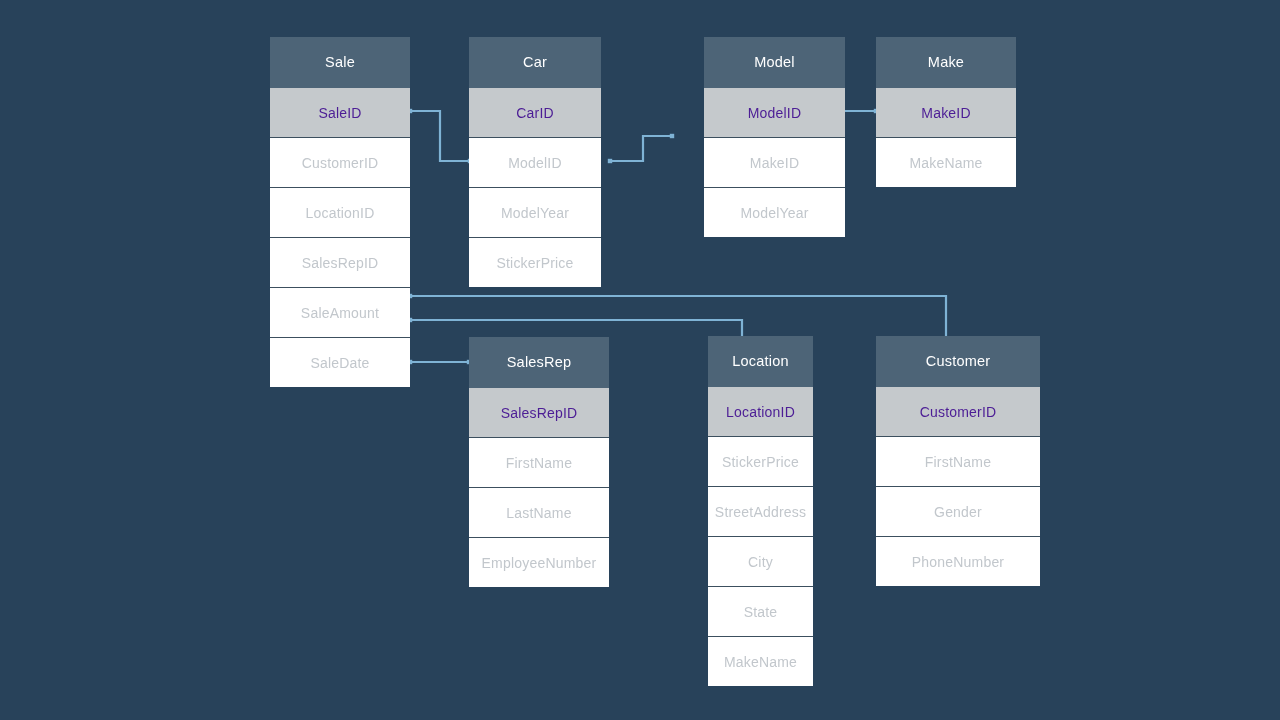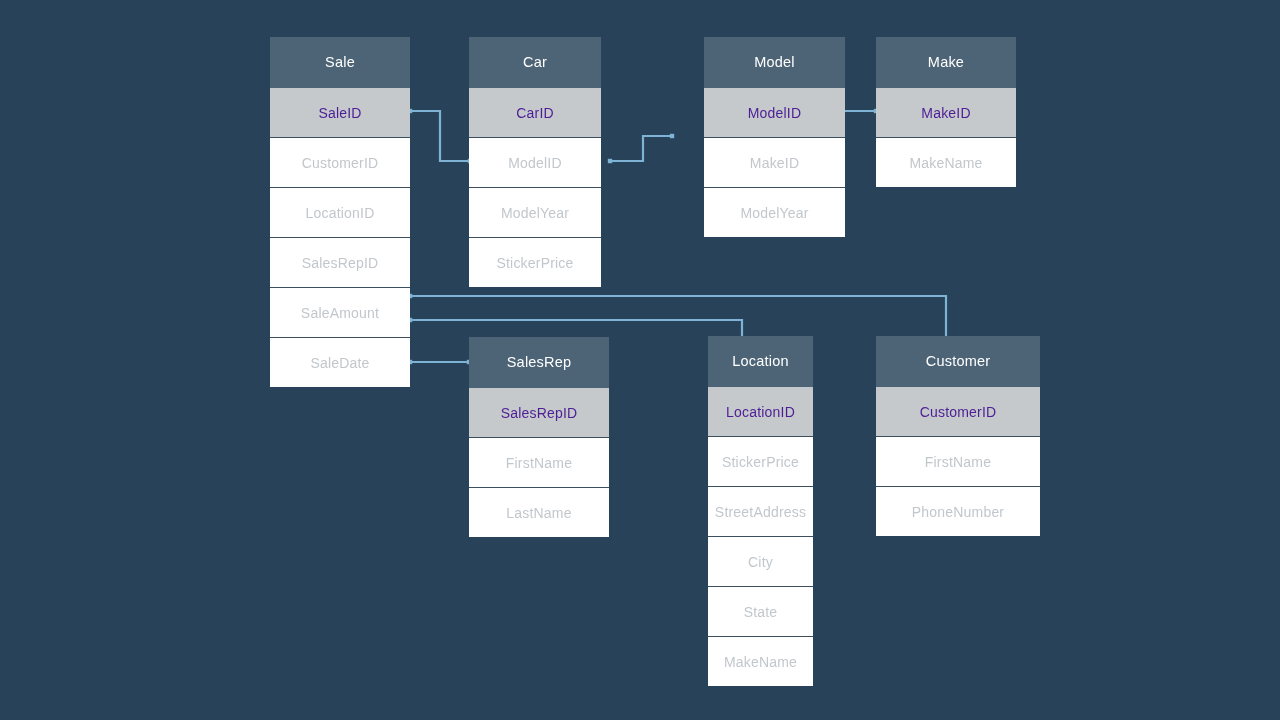--- a/index.html
+++ b/index.html
@@ -103,31 +103,33 @@
       <div class="table" style="left: 876px; top: 37px; width: 140px;">
         <div class="tbl-header">Make</div>
         <div class="tbl-row pk">MakeID</div>
         <div class="tbl-row">MakeName</div>
       </div>
       <div class="table" style="left: 469px; top: 337px; width: 140px;">
         <div class="tbl-header">SalesRep</div>
         <div class="tbl-row pk">SalesRepID</div>
         <div class="tbl-row">FirstName</div>
         <div class="tbl-row">LastName</div>
+        <div class="tbl-row">EmployeeNumber</div>
       </div>
       <div class="table" style="left: 672px; top: 336px; width: 141px; padding-left: 36px;">
         <div class="tbl-header">Location</div>
         <div class="tbl-row pk">LocationID</div>
         <div class="tbl-row">StickerPrice</div>
         <div class="tbl-row">StreetAddress</div>
         <div class="tbl-row">City</div>
         <div class="tbl-row">State</div>
         <div class="tbl-row">MakeName</div>
       </div>
       <div class="table" style="left: 876px; top: 336px; width: 164px;">
         <div class="tbl-header">Customer</div>
         <div class="tbl-row pk">CustomerID</div>
         <div class="tbl-row">FirstName</div>
+        <div class="tbl-row">Gender</div>
         <div class="tbl-row">PhoneNumber</div>
       </div>
     </div>
 
 </div>
 
 </body></html>

